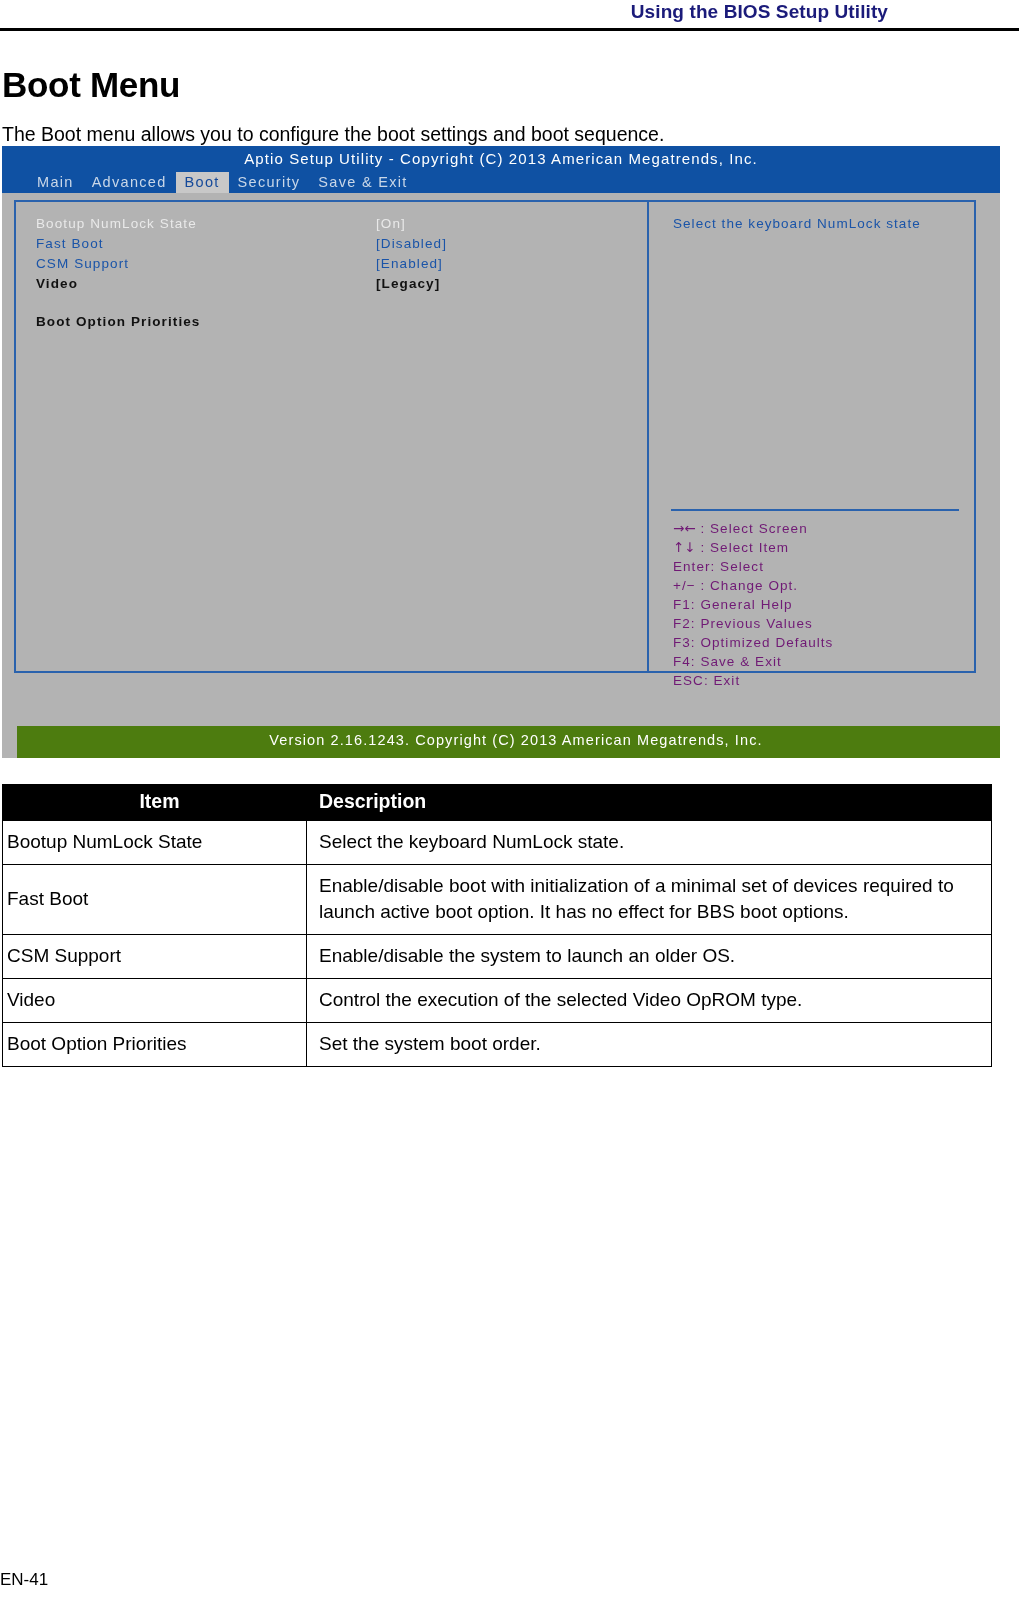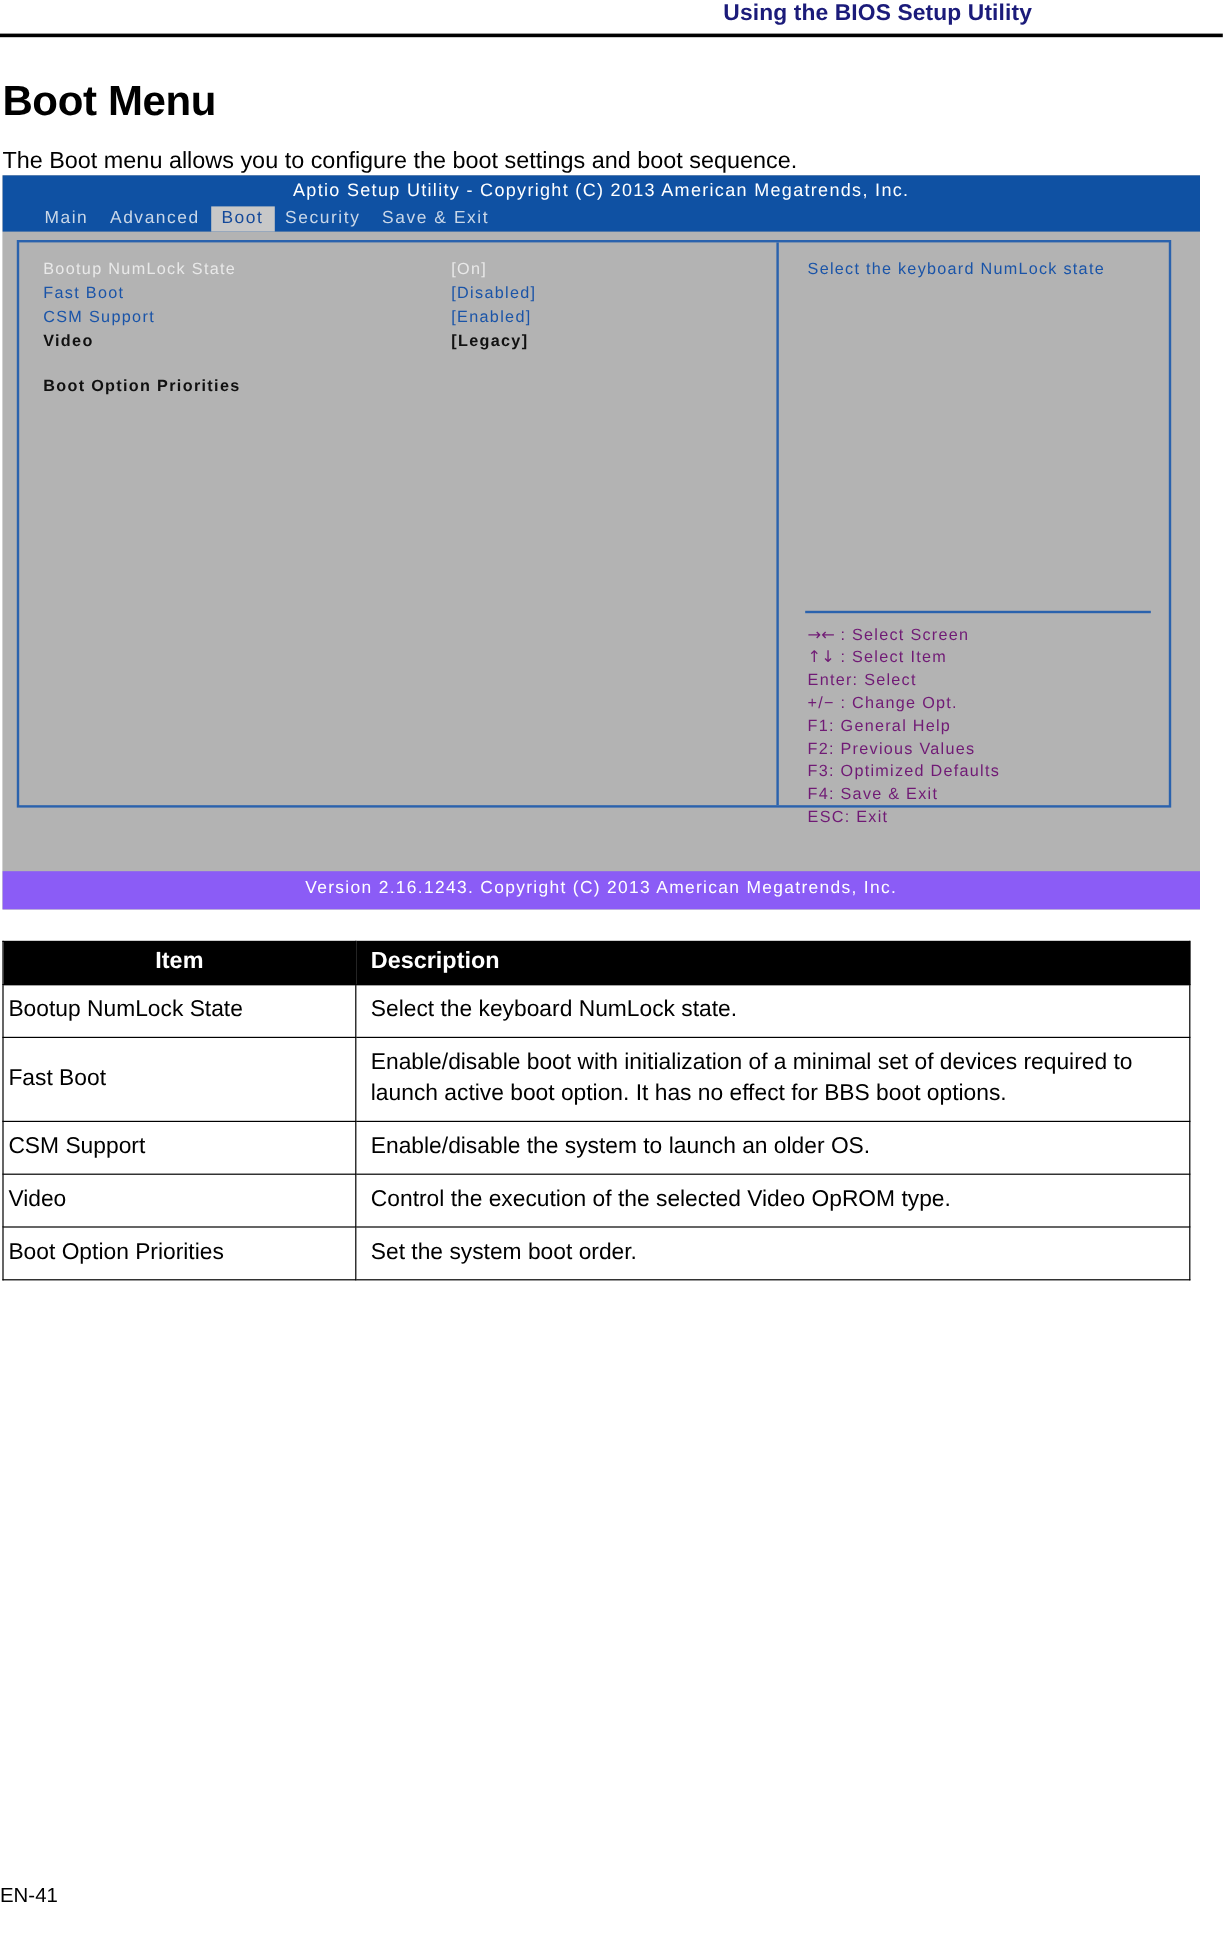--- a/index.html
+++ b/index.html
@@ -16,20 +16,21 @@
     overflow: hidden;
   }
 
   
   .page-header {
     position: absolute;
     top: 0;
     left: 0;
     width: 874px;
     height: 34px;
+    padding-left: 28px;
   }
   .page-header-title {
     position: absolute;
     right: 14px;
     top: 1px;
     font-size: 19px;
     font-weight: bold;
     color: #1b1b7a;
     letter-spacing: 0.1px;
     white-space: nowrap;
@@ -203,25 +204,25 @@
   .bios-key-row {
     height: 19px;
     line-height: 19px;
     letter-spacing: 1.05px;
     white-space: nowrap;
   }
   .keyglyph { font-family: "DejaVu Sans", sans-serif; letter-spacing: 0; }
 
   .bios-footerbar {
     position: absolute;
-    left: 0;
+    left: 15px;
     bottom: 0;
     width: 998px;
     height: 32px;
-    background: #8b5cf6;
+    background: #4d7c0f;
   }
   .bios-footer-text {
     position: absolute;
     left: 0;
     top: 6px;
     width: 998px;
     text-align: center;
     color: #ffffff;
     font-size: 14.5px;
     letter-spacing: 1.1px;
@@ -236,21 +237,21 @@
     width: 990px;
     border-collapse: collapse;
     table-layout: fixed;
   }
   .desc-table th {
     background: #000000;
     color: #ffffff;
     font-size: 19.5px;
     font-weight: bold;
     text-align: left;
-    padding: 5px 10px 7px 10px;
+    padding: 5px 10px 7px 20px;
     border: 1px solid #000000;
   }
   .desc-table th.col-item { text-align: center; width: 273px; }
   .desc-table th.col-desc { text-align: left; padding-left: 12px; }
   .desc-table td {
     border: 1px solid #000000;
     font-size: 19px;
     color: #000000;
     padding: 8px 10px 9px 4px;
     vertical-align: middle;

